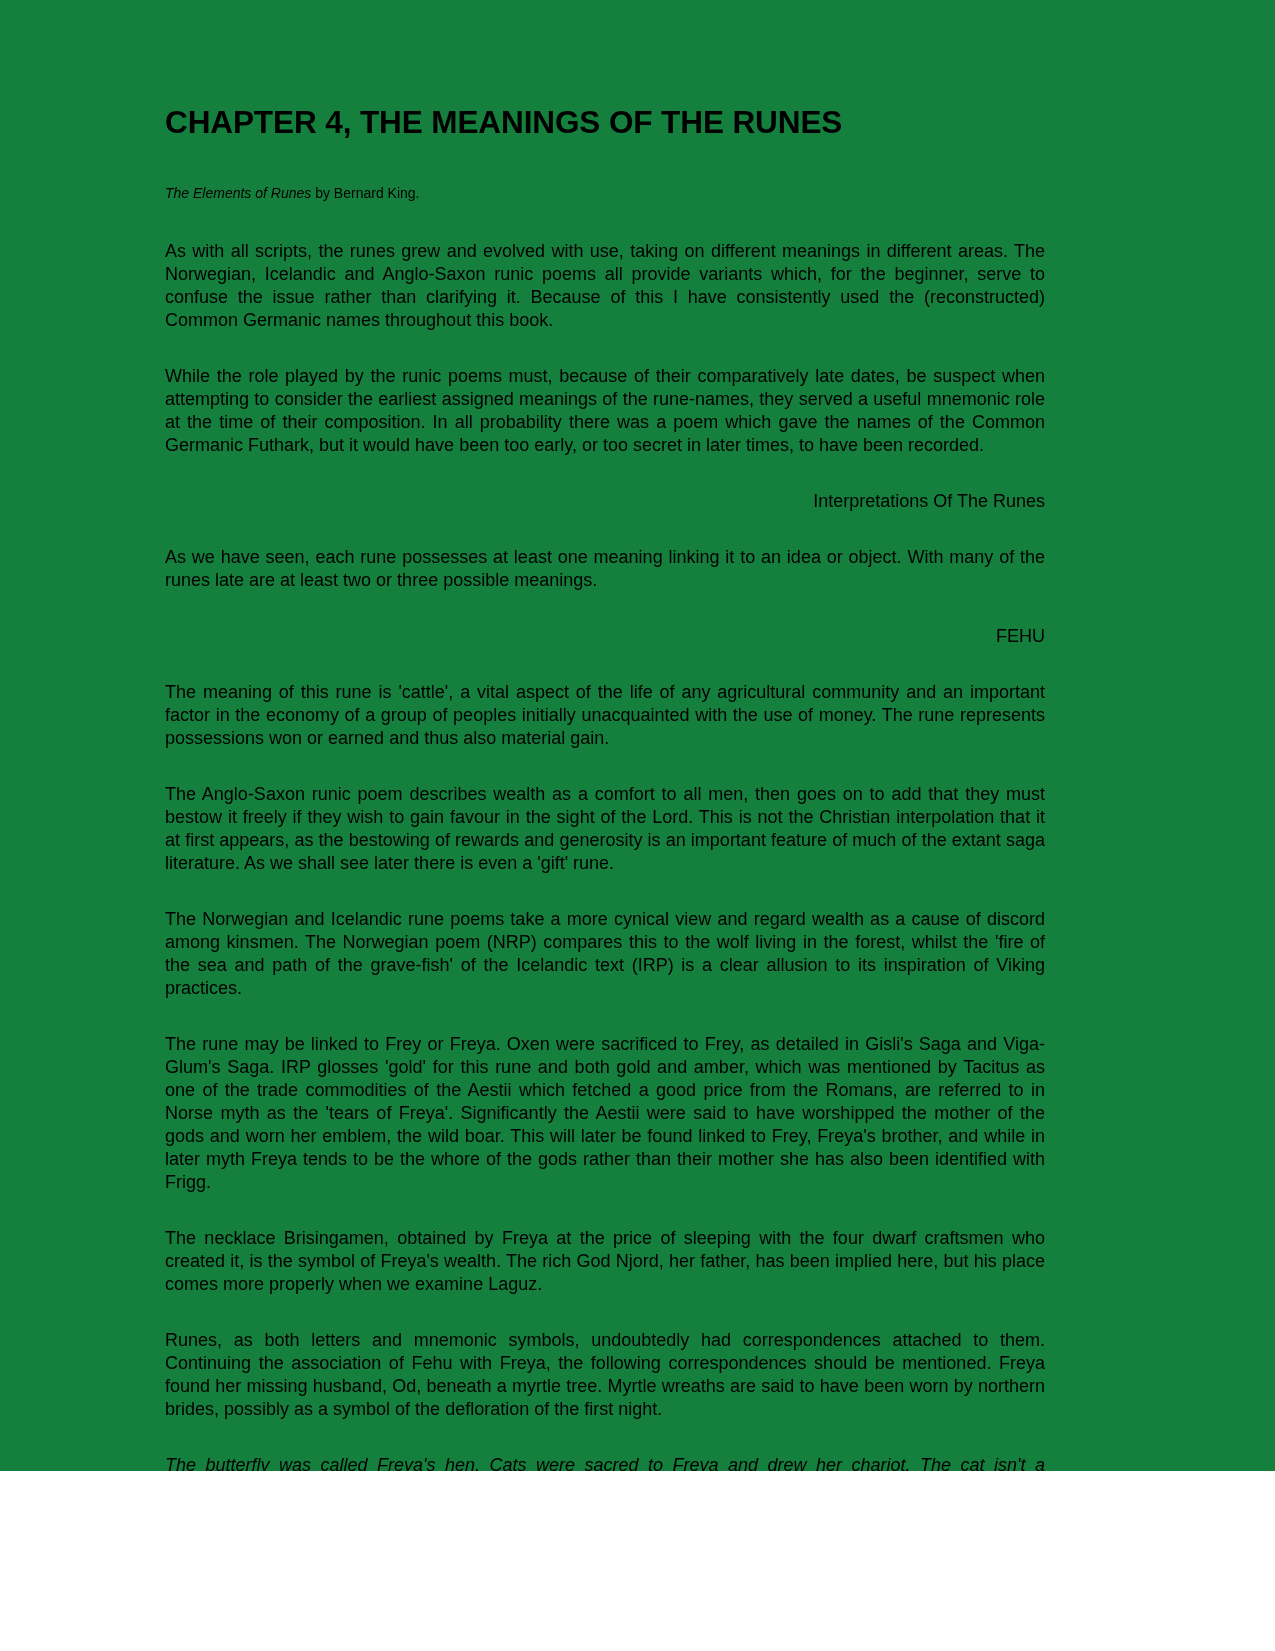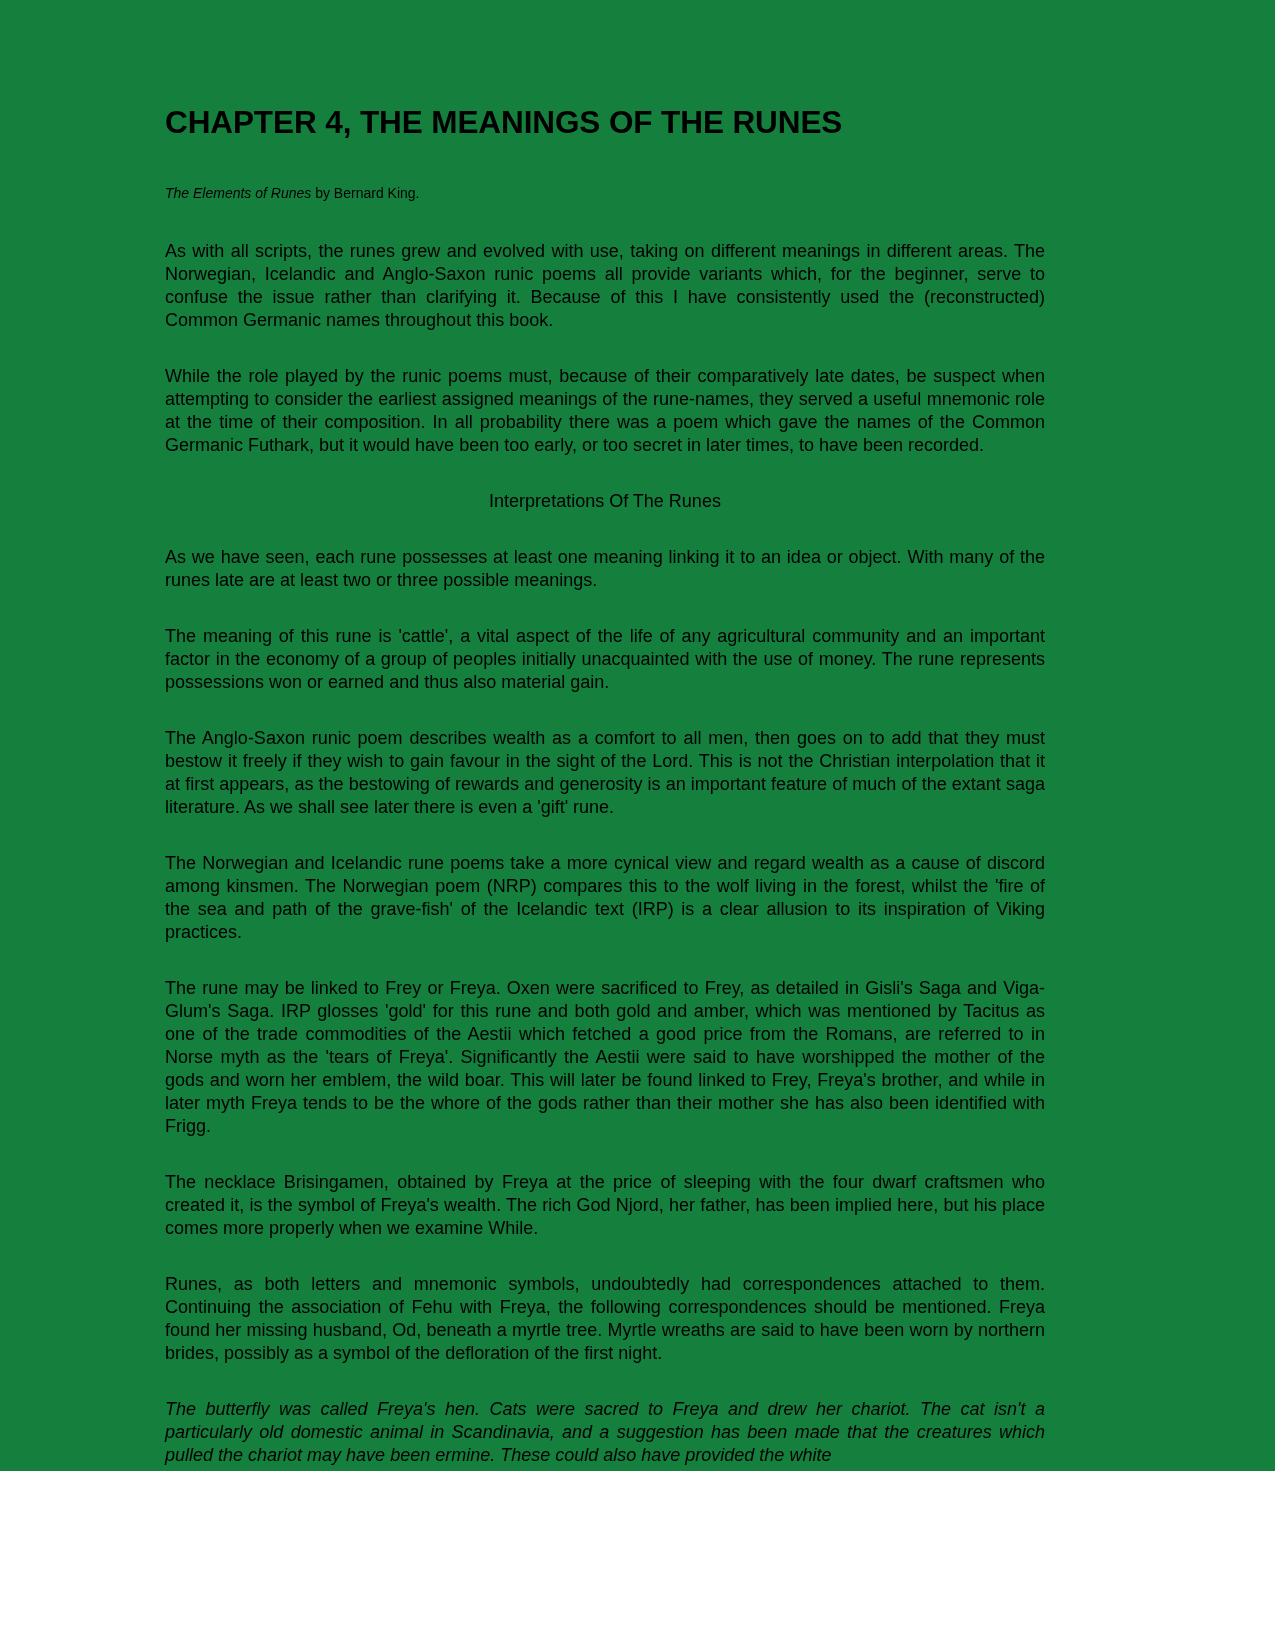--- a/index.html
+++ b/index.html
@@ -48,21 +48,21 @@
   p.body {
     font-size: 18px;
     line-height: 23px;
     margin: 0 0 33px 0;
     text-align: justify;
     text-justify: inter-word;
     -webkit-hyphens: none;
     hyphens: none;
   }
   p.body.plain {
-    text-align: center;
+    text-align: right;
   }
   p.body:last-child {
     margin-bottom: 0;
     font-style: italic;
   }
 </style>
 </head>
 <body>
 
 <div class="page">
@@ -71,22 +71,23 @@
     <h1 class="doc-title">CHAPTER 4, THE MEANINGS OF THE RUNES</h1>
 
     <p class="byline">
       <span class="title-italic">The Elements of Runes</span><span> by Bernard King.</span>
     </p>
 
     <p class="body">As with all scripts, the runes grew and evolved with use, taking on different meanings in different areas. The Norwegian, Icelandic and Anglo-Saxon runic poems all provide variants which, for the beginner, serve to confuse the issue rather than clarifying it. Because of this I have consistently used the (reconstructed) Common Germanic names throughout this book.</p>
     <p class="body">While the role played by the runic poems must, because of their comparatively late dates, be suspect when attempting to consider the earliest assigned meanings of the rune-names, they served a useful mnemonic role at the time of their composition. In all probability there was a poem which gave the names of the Common Germanic Futhark, but it would have been too early, or too secret in later times, to have been recorded.</p>
     <p class="body plain">Interpretations Of The Runes</p>
     <p class="body">As we have seen, each rune possesses at least one meaning linking it to an idea or object. With many of the runes late are at least two or three possible meanings.</p>
+    <p class="body plain">FEHU</p>
     <p class="body">The meaning of this rune is 'cattle', a vital aspect of the life of any agricultural community and an important factor in the economy of a group of peoples initially unacquainted with the use of money. The rune represents possessions won or earned and thus also material gain.</p>
     <p class="body">The Anglo-Saxon runic poem describes wealth as a comfort to all men, then goes on to add that they must bestow it freely if they wish to gain favour in the sight of the Lord. This is not the Christian interpolation that it at first appears, as the bestowing of rewards and generosity is an important feature of much of the extant saga literature. As we shall see later there is even a 'gift' rune.</p>
     <p class="body">The Norwegian and Icelandic rune poems take a more cynical view and regard wealth as a cause of discord among kinsmen. The Norwegian poem (NRP) compares this to the wolf living in the forest, whilst the 'fire of the sea and path of the grave-fish' of the Icelandic text (IRP) is a clear allusion to its inspiration of Viking practices.</p>
     <p class="body">The rune may be linked to Frey or Freya. Oxen were sacrificed to Frey, as detailed in Gisli's Saga and Viga-Glum's Saga. IRP glosses 'gold' for this rune and both gold and amber, which was mentioned by Tacitus as one of the trade commodities of the Aestii which fetched a good price from the Romans, are referred to in Norse myth as the 'tears of Freya'. Significantly the Aestii were said to have worshipped the mother of the gods and worn her emblem, the wild boar. This will later be found linked to Frey, Freya's brother, and while in later myth Freya tends to be the whore of the gods rather than their mother she has also been identified with Frigg.</p>
-    <p class="body">The necklace Brisingamen, obtained by Freya at the price of sleeping with the four dwarf craftsmen who created it, is the symbol of Freya's wealth. The rich God Njord, her father, has been implied here, but his place comes more properly when we examine While.</p>
+    <p class="body">The necklace Brisingamen, obtained by Freya at the price of sleeping with the four dwarf craftsmen who created it, is the symbol of Freya's wealth. The rich God Njord, her father, has been implied here, but his place comes more properly when we examine Laguz.</p>
     <p class="body">Runes, as both letters and mnemonic symbols, undoubtedly had correspondences attached to them. Continuing the association of Fehu with Freya, the following correspondences should be mentioned. Freya found her missing husband, Od, beneath a myrtle tree. Myrtle wreaths are said to have been worn by northern brides, possibly as a symbol of the defloration of the first night.</p>
     <p class="body">The butterfly was called Freya's hen. Cats were sacred to Freya and drew her chariot. The cat isn't a particularly old domestic animal in Scandinavia, and a suggestion has been made that the creatures which pulled the chariot may have been ermine. These could also have provided the white</p>
 
   </div>
 </div>
 
 </body></html>

